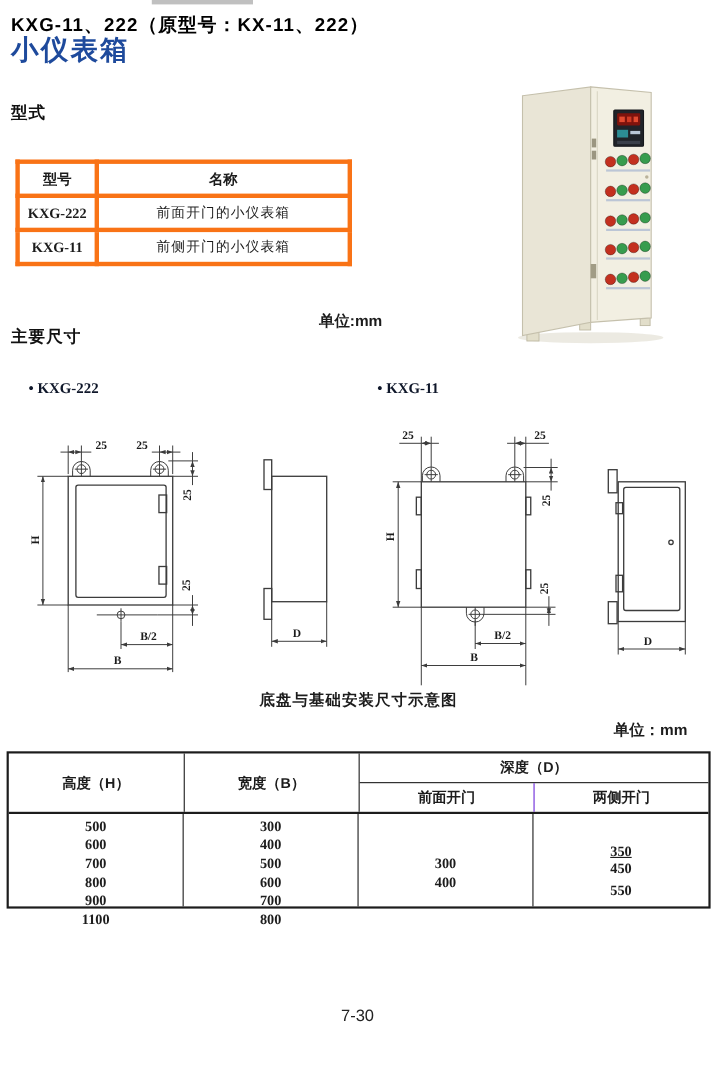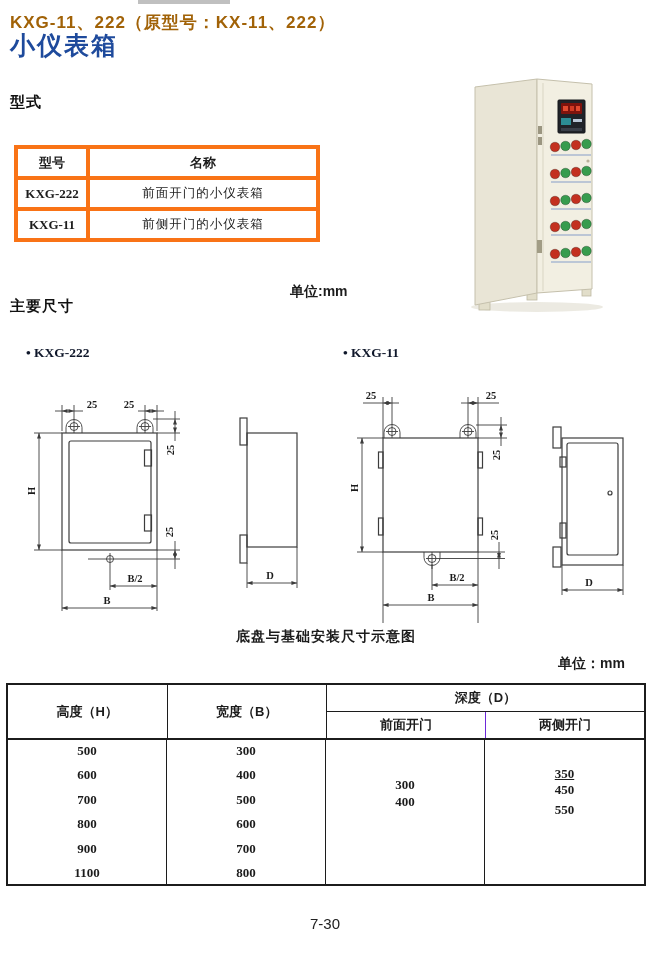--- a/index.html
+++ b/index.html
@@ -1,20 +1,20 @@
 <!DOCTYPE html>
 <html><head>
 <meta charset="utf-8">
 <style>
   html,body{margin:0;padding:0;background:#fff;}
   #page{position:relative;width:650px;height:977px;background:#ffffff;overflow:hidden;
         font-family:"Liberation Sans",sans-serif;color:#1c1c1c;}
   .abs{position:absolute;}
   
-  .title1{left:10px;top:11px;font-size:17px;font-weight:bold;color:#a16207;letter-spacing:1px;}
+  .title1{left:10px;top:11px;font-size:17px;font-weight:bold;color:#000000;letter-spacing:1px;}
   .title2{left:10px;top:29px;font-size:25px;font-weight:bold;color:#1e4a9c;letter-spacing:2px;}
   .h-section{font-size:15px;font-weight:bold;color:#111;letter-spacing:1px;}
   .unit{font-size:14px;font-weight:bold;}
   .artifact{left:138px;top:0;width:92px;height:4px;background:#8d8d8d;opacity:.55;}
   
   .ttable{position:absolute;left:14px;top:145px;border-collapse:collapse;background:#fff;}
   .ttable th,.ttable td{border:4px solid #f97316;height:27px;text-align:center;vertical-align:middle;padding:0;}
   .ttable{border:2px solid #1c1c1c;}
   .ttable th{font-size:13px;font-weight:bold;}
   .c-model{width:68px;}
@@ -31,21 +31,21 @@
   svg text{font-family:"Liberation Serif",serif;font-weight:700;font-size:10.5px;fill:#1c1c1c;text-anchor:middle;}
   
   .stable{left:6px;top:683px;width:636px;border:2px solid #1c1c1c;background:#fff;}
   .st-hdr{display:flex;height:53px;border-bottom:2px solid #1c1c1c;}
   .st-c1,.st-c2{width:25%;border-right:1px solid #1c1c1c;display:flex;align-items:center;justify-content:center;font-weight:bold;font-size:13px;}
   .st-c34{width:50%;display:flex;flex-direction:column;}
   .st-depth{height:26px;border-bottom:1px solid #1c1c1c;display:flex;align-items:center;justify-content:center;font-weight:bold;font-size:13px;}
   .st-sub{flex:1;display:flex;}
   .st-front{width:50%;border-right:1px solid #6d28d9;display:flex;align-items:center;justify-content:center;font-weight:bold;font-size:13px;}
   .st-side{width:50%;display:flex;align-items:center;justify-content:center;font-weight:bold;font-size:13px;}
-  .st-body{display:flex;height:144px;}
+  .st-body{display:flex;height:84px;}
   .st-col{width:25%;border-right:1px solid #1c1c1c;position:relative;box-sizing:border-box;}
   .st-col.last{border-right:none;}
   .vals{display:flex;flex-direction:column;justify-content:space-between;padding:2px 0 3px 0;}
   .vals div{text-align:center;font-family:"Liberation Serif",serif;font-weight:600;font-size:13px;line-height:17px;}
   .fv{position:absolute;width:100%;text-align:center;font-family:"Liberation Serif",serif;font-weight:600;font-size:13px;}
   .fv1{top:37px;} .fv2{top:54px;}
   .sv1{top:26px;text-decoration:underline;} .sv2{top:42px;} .sv3{top:62px;}
   .pagenum{left:275px;top:915px;width:100px;text-align:center;font-size:15px;color:#222;}
 </style>
 </head>

